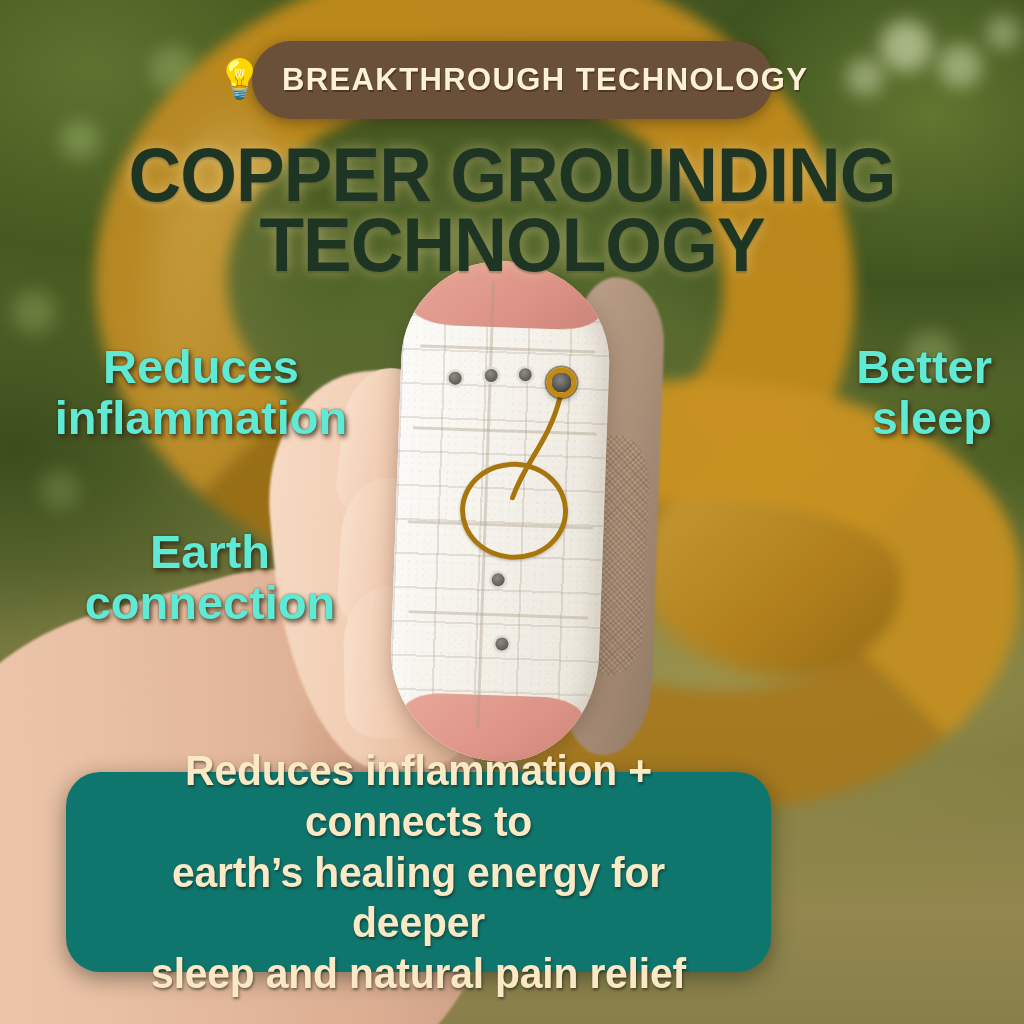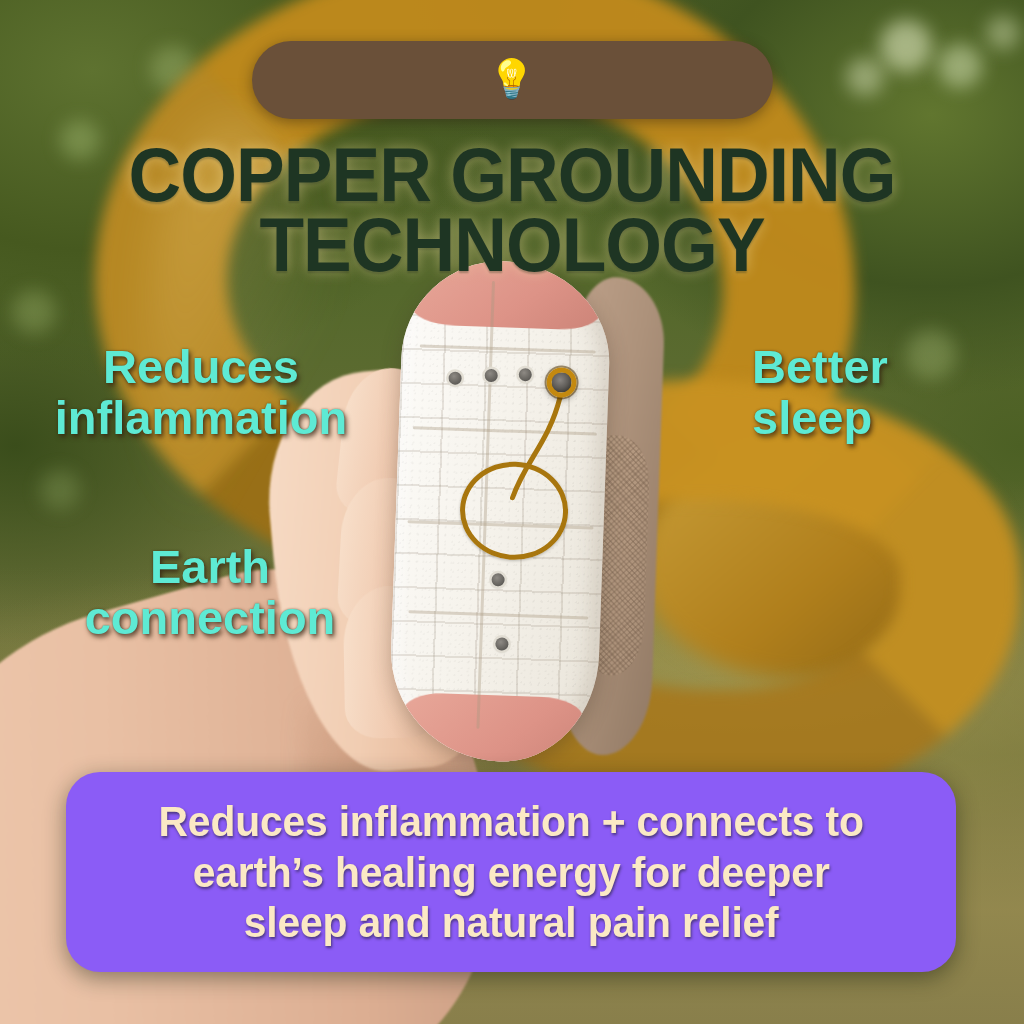--- a/index.html
+++ b/index.html
@@ -299,34 +299,34 @@
     line-height: 1.08;
     color: #5eead4;
     text-shadow: 2px 3px 5px rgba(52,34,16,0.80),
                  0 0 2px rgba(60,40,20,0.55);
     white-space: pre-line;
   }
   .feat-reduces {
     left: 26px; top: 342px; width: 350px; text-align: center;
   }
   .feat-earth {
-    left: 60px; top: 542px; width: 300px; text-align: center;
+    left: 60px; top: 527px; width: 300px; text-align: center;
   }
   .feat-sleep {
-    left: 752px; top: 342px; width: 240px; text-align: left;
+    left: 752px; top: 342px; width: 240px; text-align: right;
   }
 
   
   .caption-box {
     position: absolute;
     left: 66px;
     top: 772px;
-    width: 890px;
+    width: 705px;
     height: 200px;
-    background: #8b5cf6;
+    background: #0f766e;
     border-radius: 34px;
     display: flex;
     align-items: center;
     justify-content: center;
     box-shadow: 0 6px 22px rgba(20,28,14,0.45);
   }
   .caption-text {
     font-family: "Liberation Sans", sans-serif;
     font-weight: bold;
     font-size: 43px;
@@ -398,20 +398,21 @@
         <path d="M160 134 C 150 180, 128 198, 116 236" fill="none" stroke="#a8760e" stroke-width="5" stroke-linecap="round"></path>
       </svg>
 
       <div class="copper-circle"></div>
       <div class="copper-plug"></div>
     </div>
   </div>
 
   <div class="badge">
     <span class="badge-bulb">💡</span>
+    <span class="badge-text">BREAKTHROUGH TECHNOLOGY</span>
   </div>
 
   <div class="title">
     <span>COPPER GROUNDING</span>
     <span class="title-l2">TECHNOLOGY</span>
   </div>
 
   <div class="feature feat-reduces">Reduces
 inflammation</div>
   <div class="feature feat-earth">Earth

